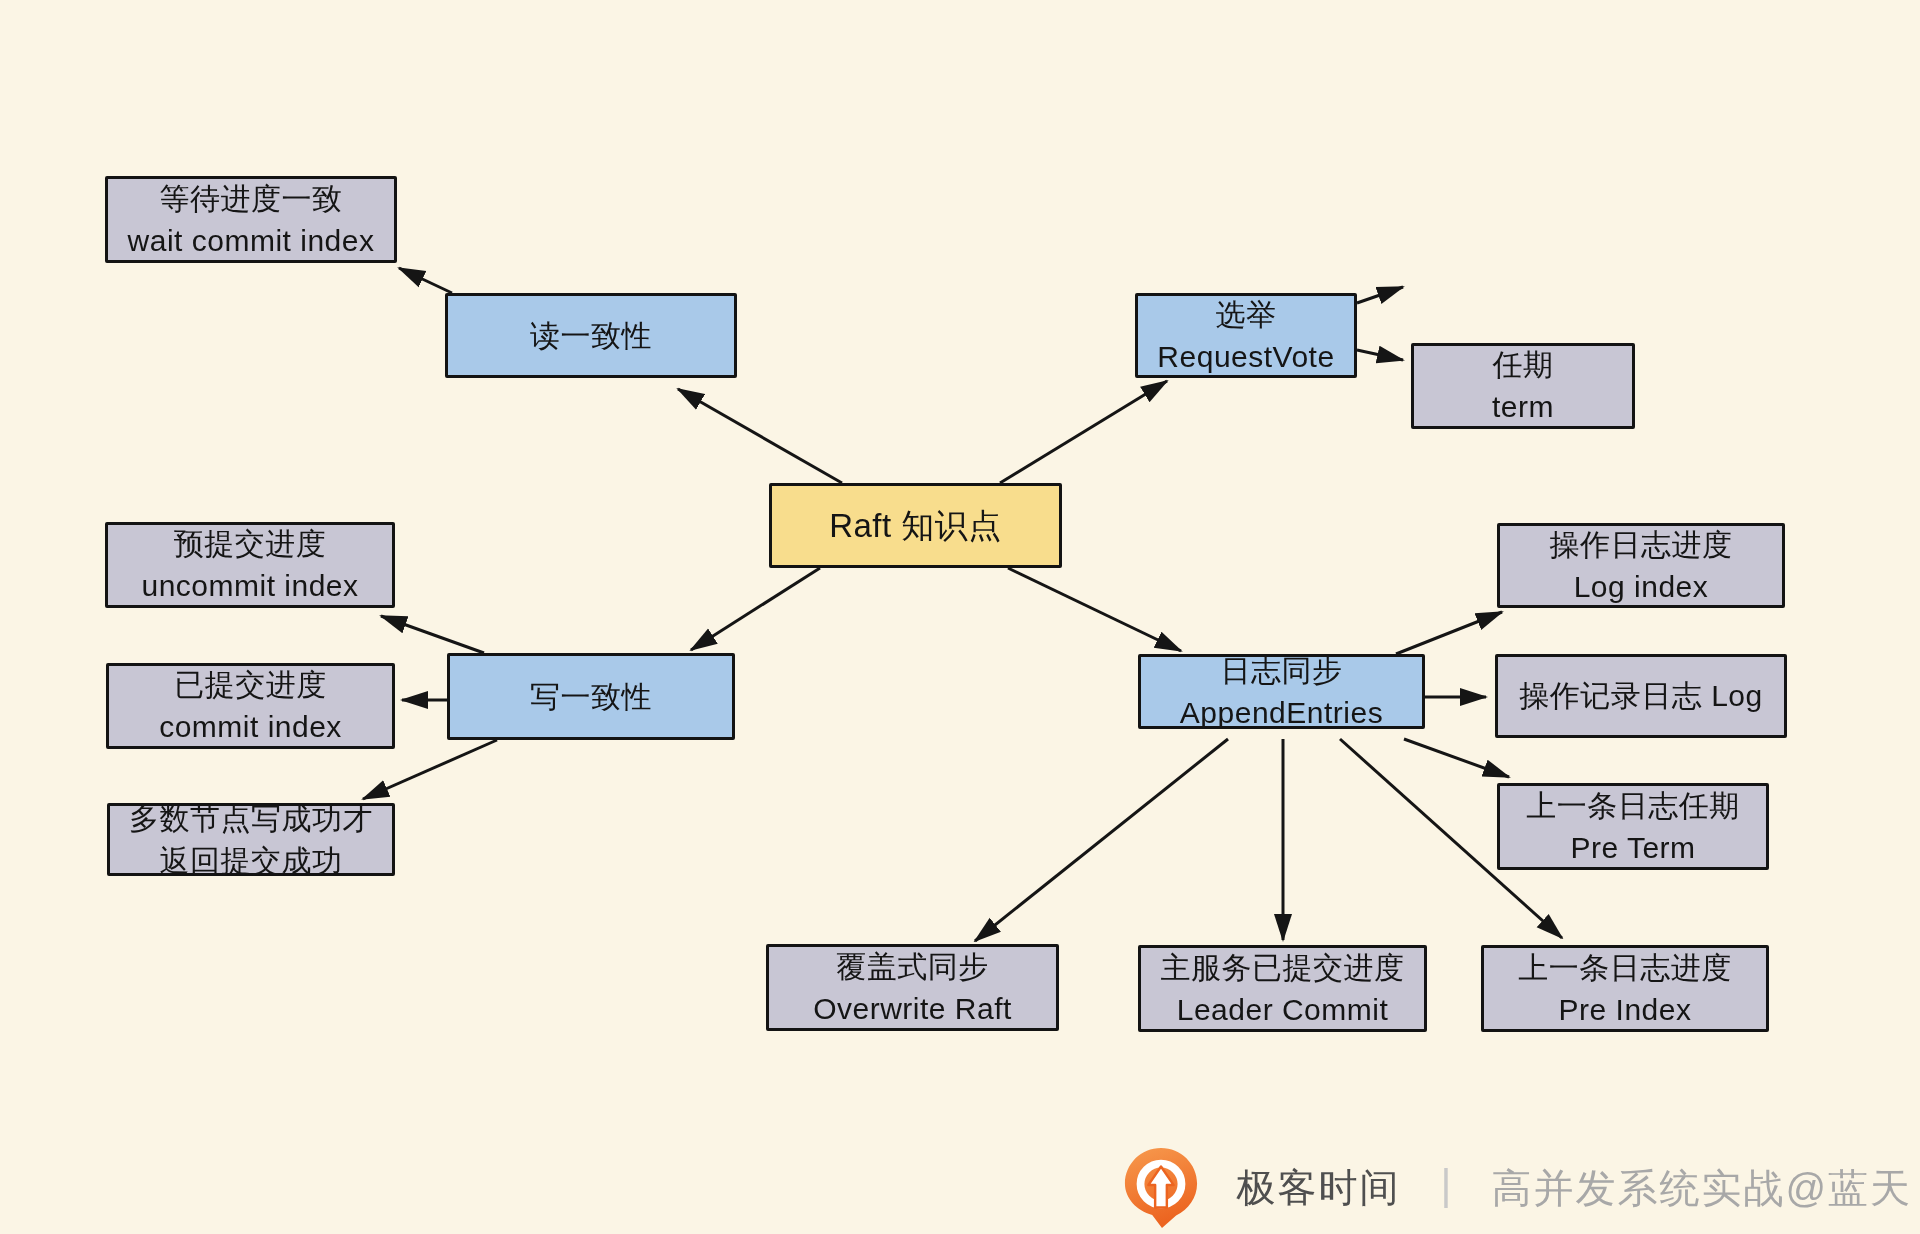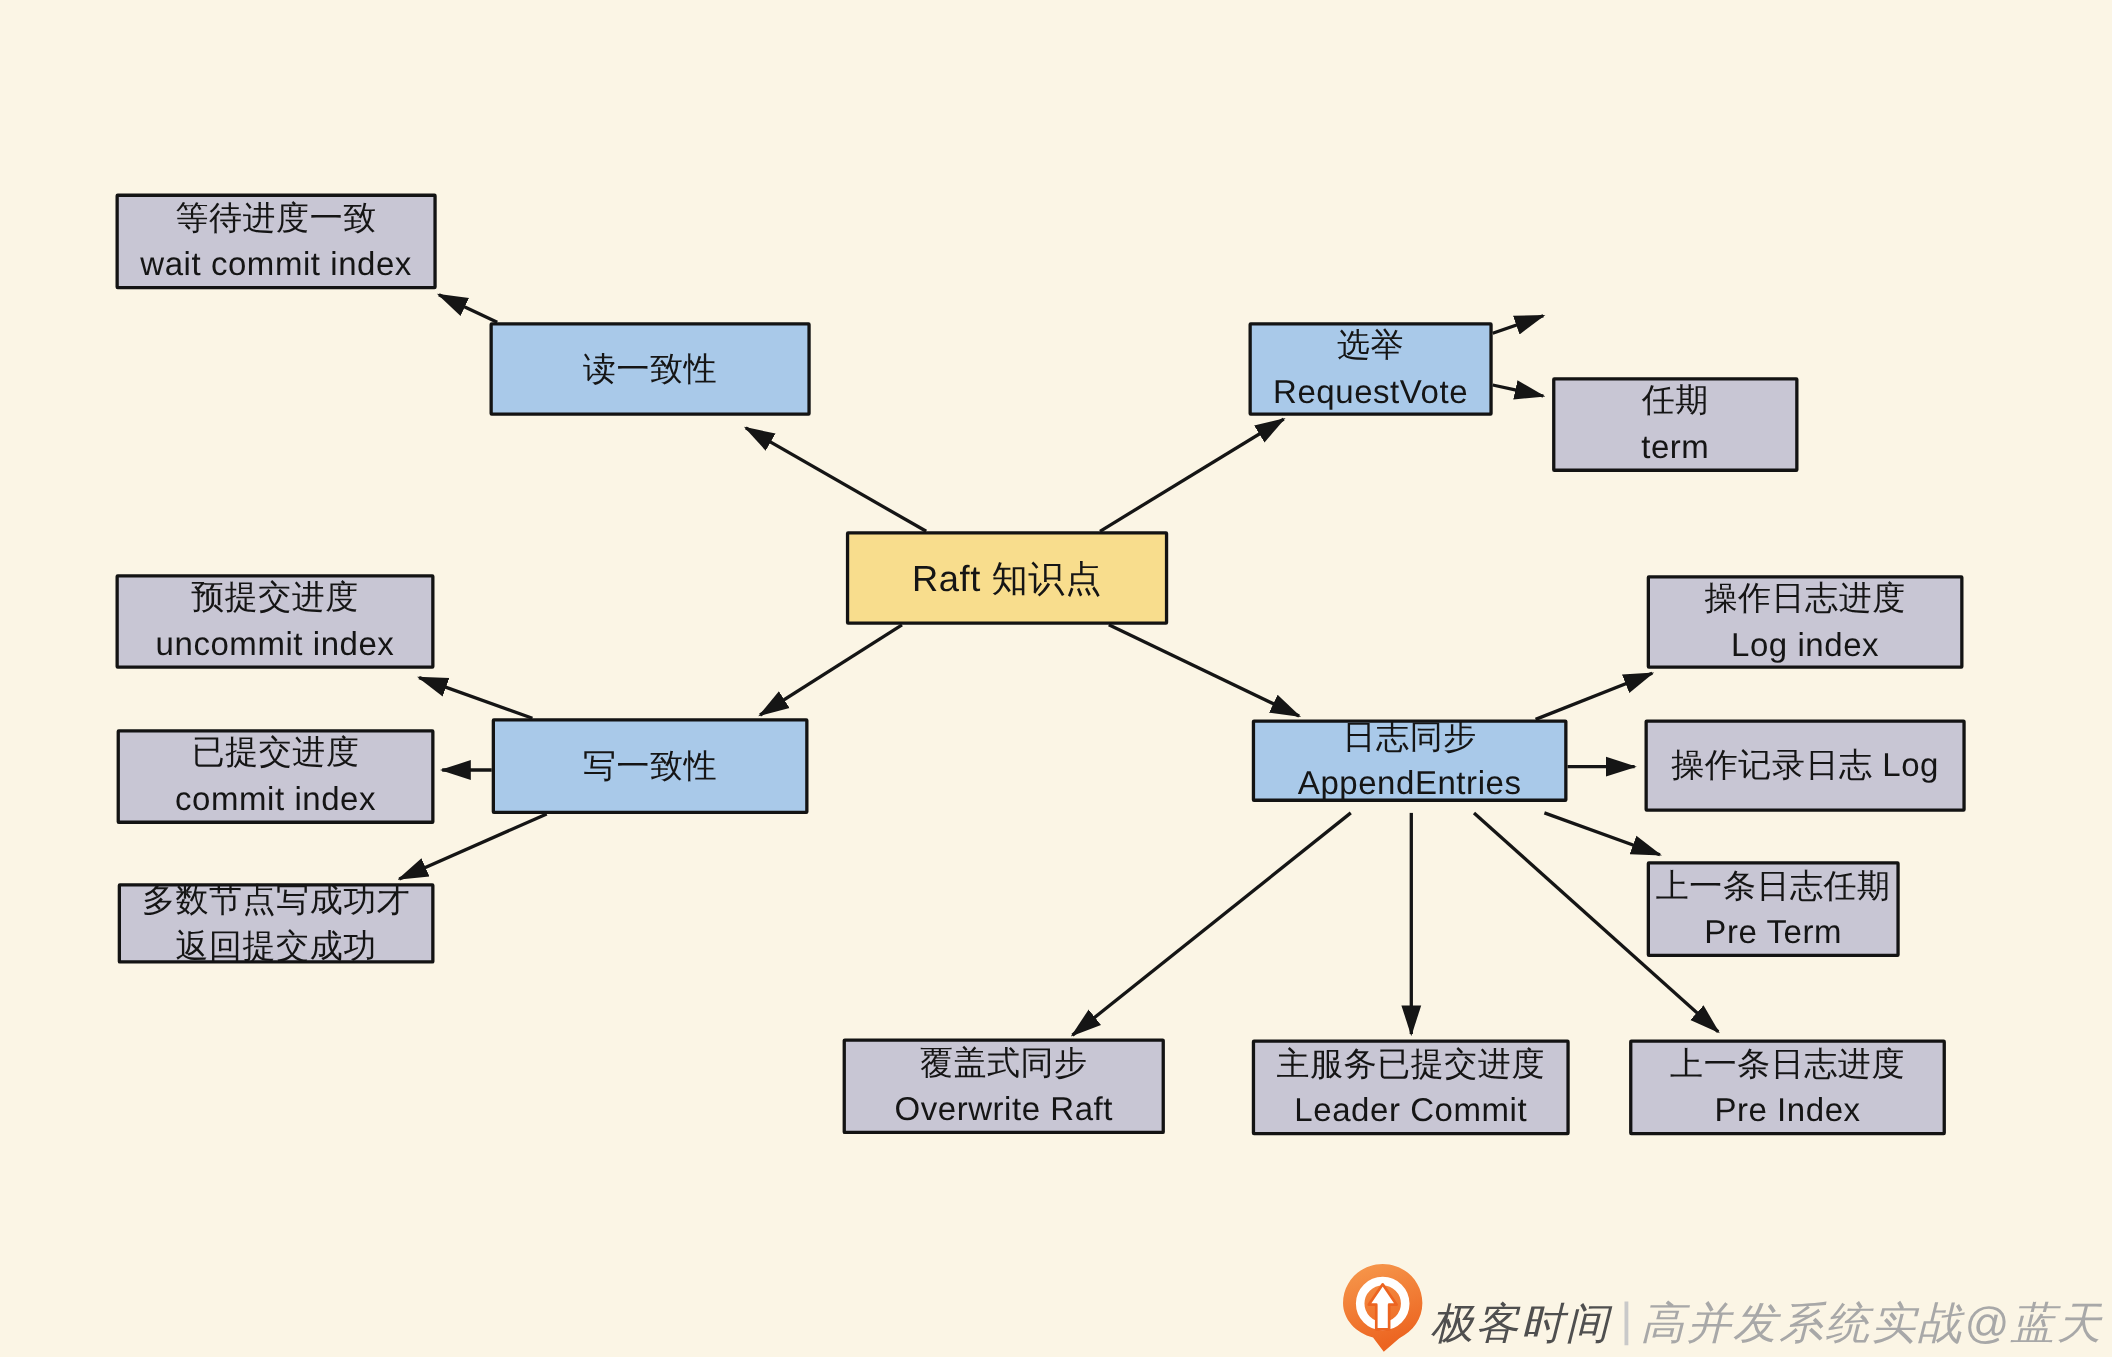--- a/index.html
+++ b/index.html
@@ -41,23 +41,22 @@
   .node.root{background:var(--node-yellow);font-size:33px;}
   .node.topic{background:var(--node-blue);}
   .node.leaf{background:var(--node-gray);}
   .node .l{display:block;white-space:nowrap;}
   .footer{
     position:absolute;
     right:8px;
     bottom:4px;
     height:84px;
     display:flex;
-    align-items:flex-end;
-    gap:4px;
-    font-style:italic;
+    align-items:center;
+    gap:36px;
   }
   .footer .logo{width:78px;height:82px;flex:0 0 auto;}
   .footer .brand{
     font-size:39px;
     font-weight:500;
     color:var(--brand-text);
     letter-spacing:2px;
     white-space:nowrap;
   }
   .footer .sep{
@@ -152,21 +151,21 @@
 
   <div class="node leaf" style="left:1497px;top:523px;width:288px;height:85px">
     <span class="l">操作日志进度</span>
     <span class="l">Log index</span>
   </div>
 
   <div class="node leaf" style="left:1495px;top:654px;width:292px;height:84px">
     <span class="l">操作记录日志 Log</span>
   </div>
 
-  <div class="node leaf" style="left:1497px;top:783px;width:230px;height:87px">
+  <div class="node leaf" style="left:1497px;top:783px;width:272px;height:87px">
     <span class="l">上一条日志任期</span>
     <span class="l">Pre Term</span>
   </div>
 
   <div class="node leaf" style="left:766px;top:944px;width:293px;height:87px">
     <span class="l">覆盖式同步</span>
     <span class="l">Overwrite Raft</span>
   </div>
 
   <div class="node leaf" style="left:1138px;top:945px;width:289px;height:87px">

